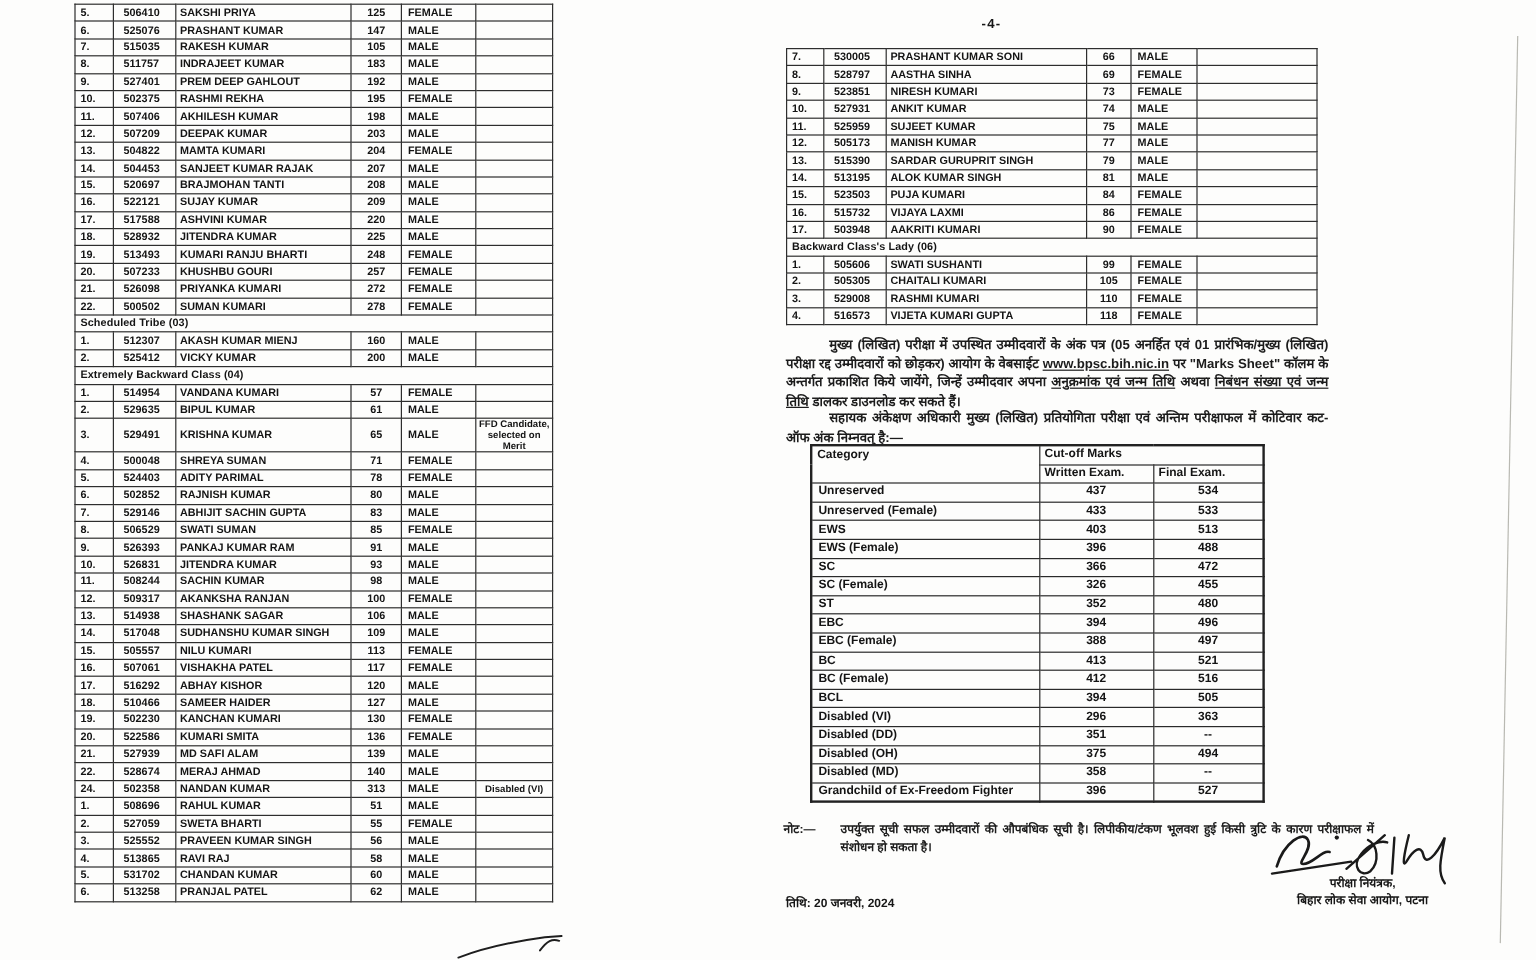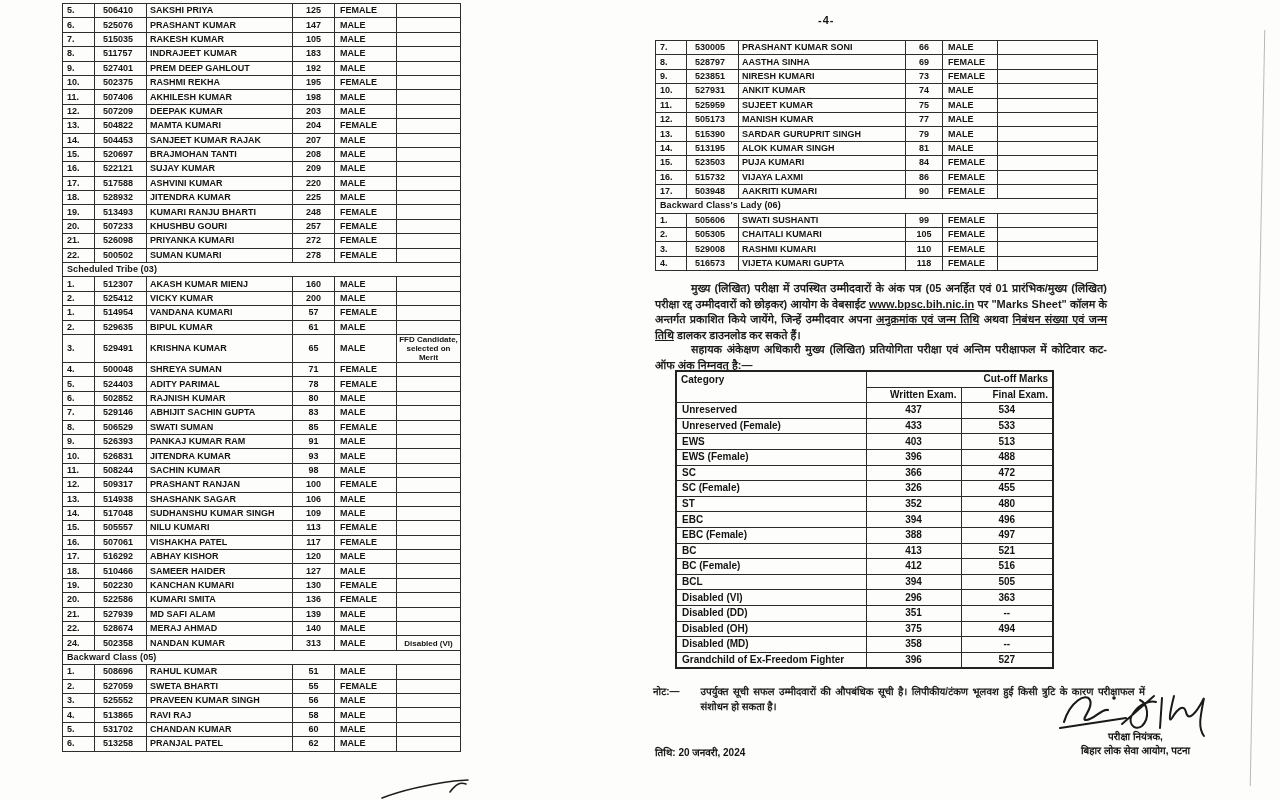--- a/index.html
+++ b/index.html
@@ -36,21 +36,21 @@
 
   
   #cutoff-table{position:absolute;left:675px;top:370px;border-collapse:collapse;
       table-layout:fixed;width:377px;font-weight:700;font-size:10px;color:#141414;
       border:2px solid #222;}
   #cutoff-table td{border:1px solid #2a2a2a;height:14.6px;line-height:12px;
       padding:0 4px;overflow:hidden;white-space:nowrap;vertical-align:middle;margin-top:10px;}
   #cutoff-table td.cell-category{padding-left:5px;}
   #cutoff-table td.cell-written,#cutoff-table td.cell-final{text-align:center;}
   #cutoff-table td.cat-h{vertical-align:top;padding-top:2px;}
-  #cutoff-table td.group-h,#cutoff-table td.sub-h{text-align:right;}
+  #cutoff-table td.group-h,#cutoff-table td.sub-h{text-align:left;}
 
   
   .note{position:absolute;left:653px;top:684px;width:492px;display:flex;gap:21px;
       font-size:10px;font-weight:700;line-height:15px;color:#1c1c1c;}
   .note-label{flex:0 0 auto;}
   .note-text{flex:1 1 auto;text-align:justify;}
   .date-line{position:absolute;left:655px;top:745px;font-size:10px;font-weight:700;}
   .sig-block{position:absolute;left:1028px;top:686px;width:215px;text-align:center;
       font-size:10px;font-weight:700;line-height:14px;}
   .sig-block svg{position:absolute;left:28px;top:-2px;pointer-events:none;}
@@ -231,20 +231,23 @@
         </tr>
         <tr>
           <td class="cell-sl">2.</td>
           <td class="cell-roll">525412</td>
           <td class="cell-name">VICKY KUMAR</td>
           <td class="cell-marks">200</td>
           <td class="cell-gender">MALE</td>
           <td class="cell-remark"></td>
         </tr>
         <tr>
+          <td colspan="6" class="section">Extremely Backward Class (04)</td>
+        </tr>
+        <tr>
           <td class="cell-sl">1.</td>
           <td class="cell-roll">514954</td>
           <td class="cell-name">VANDANA KUMARI</td>
           <td class="cell-marks">57</td>
           <td class="cell-gender">FEMALE</td>
           <td class="cell-remark"></td>
         </tr>
         <tr>
           <td class="cell-sl">2.</td>
           <td class="cell-roll">529635</td>
@@ -321,21 +324,21 @@
           <td class="cell-sl">11.</td>
           <td class="cell-roll">508244</td>
           <td class="cell-name">SACHIN KUMAR</td>
           <td class="cell-marks">98</td>
           <td class="cell-gender">MALE</td>
           <td class="cell-remark"></td>
         </tr>
         <tr>
           <td class="cell-sl">12.</td>
           <td class="cell-roll">509317</td>
-          <td class="cell-name">PRASHANT RANJAN</td>
+          <td class="cell-name">AKANKSHA RANJAN</td>
           <td class="cell-marks">100</td>
           <td class="cell-gender">FEMALE</td>
           <td class="cell-remark"></td>
         </tr>
         <tr>
           <td class="cell-sl">13.</td>
           <td class="cell-roll">514938</td>
           <td class="cell-name">SHASHANK SAGAR</td>
           <td class="cell-marks">106</td>
           <td class="cell-gender">MALE</td>
@@ -413,23 +416,20 @@
           <td class="cell-gender">MALE</td>
           <td class="cell-remark"></td>
         </tr>
         <tr>
           <td class="cell-sl">24.</td>
           <td class="cell-roll">502358</td>
           <td class="cell-name">NANDAN KUMAR</td>
           <td class="cell-marks">313</td>
           <td class="cell-gender">MALE</td>
           <td class="cell-remark">Disabled (VI)</td>
-        </tr>
-        <tr>
-          <td colspan="6" class="section">Backward Class (05)</td>
         </tr>
         <tr>
           <td class="cell-sl">1.</td>
           <td class="cell-roll">508696</td>
           <td class="cell-name">RAHUL KUMAR</td>
           <td class="cell-marks">51</td>
           <td class="cell-gender">MALE</td>
           <td class="cell-remark"></td>
         </tr>
         <tr>

